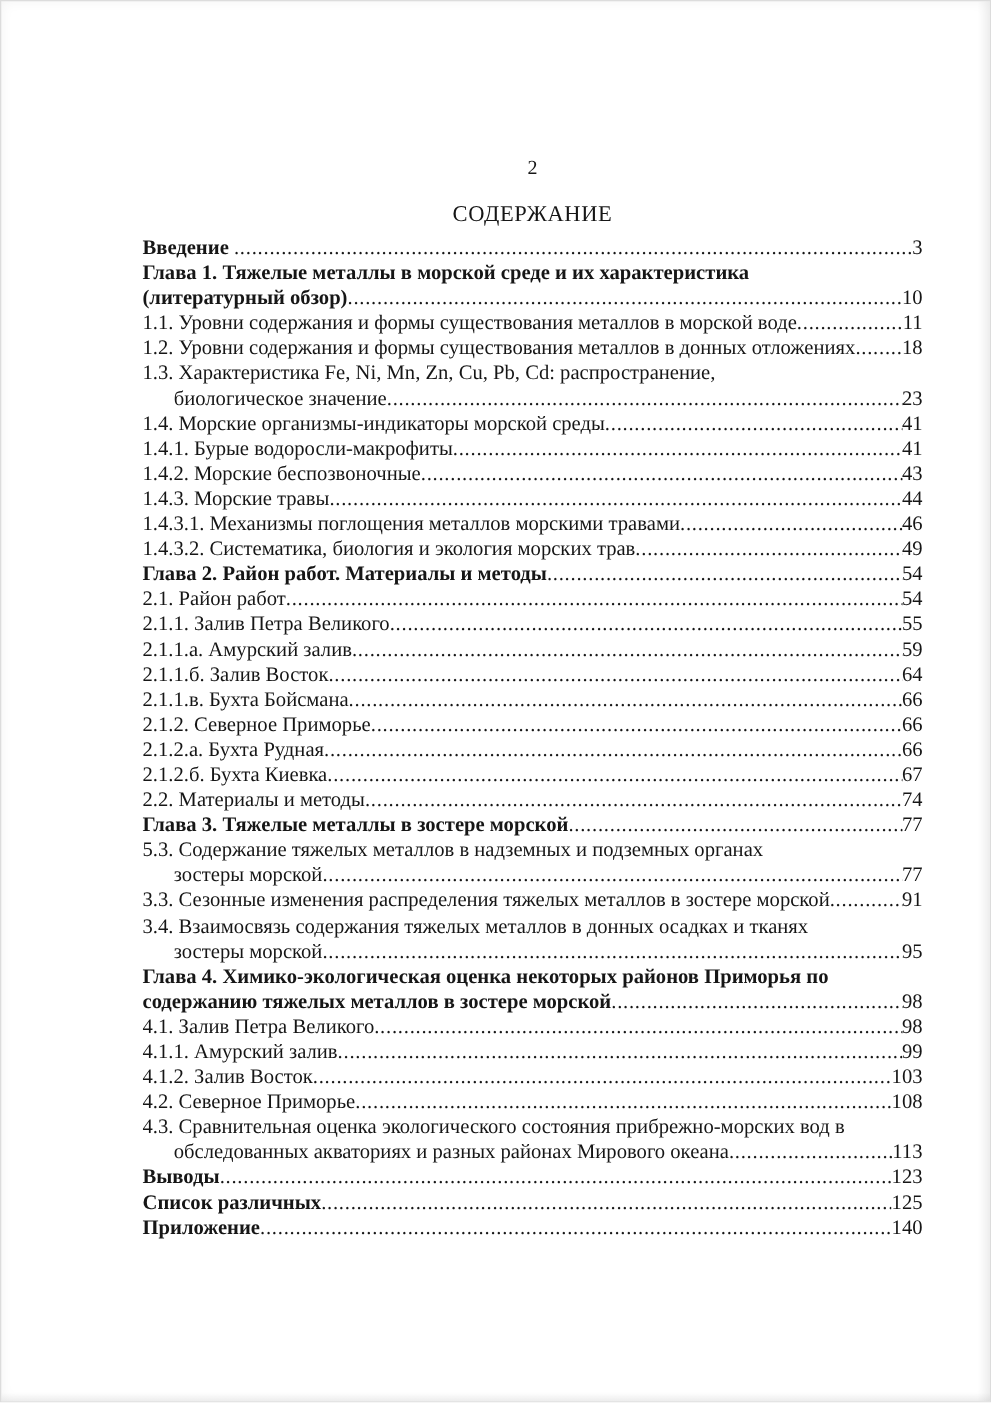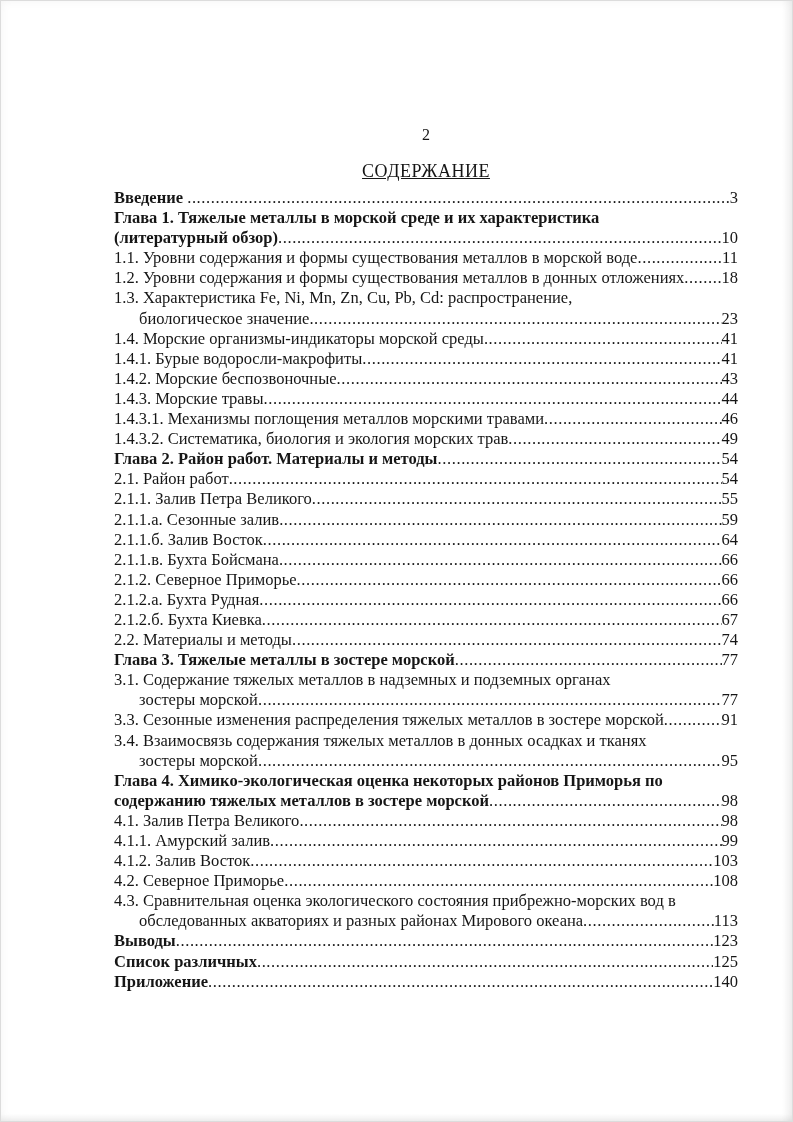--- a/index.html
+++ b/index.html
@@ -49,21 +49,20 @@
     position: absolute;
     top: 160px;
     left: 113px;
     width: 624px;
     margin: 0;
     text-align: center;
     font-size: 18px;
     font-weight: normal;
     line-height: 20px;
     letter-spacing: 0.5px;
-    text-decoration: underline;
   }
   .toc {
     position: absolute;
     top: 187px;
     left: 113px;
     width: 624px;
     font-size: 16.5px;
     line-height: 20.1px;
   }
   .line {
@@ -175,21 +174,21 @@
     <span class="t">2.1. Район работ</span>
     <span class="leader"></span>
     <span class="pg">54</span>
   </div>
       <div class="line">
     <span class="t">2.1.1. Залив Петра Великого</span>
     <span class="leader"></span>
     <span class="pg">55</span>
   </div>
       <div class="line">
-    <span class="t">2.1.1.а. Сезонные залив</span>
+    <span class="t">2.1.1.а. Амурский залив</span>
     <span class="leader"></span>
     <span class="pg">59</span>
   </div>
       <div class="line">
     <span class="t">2.1.1.б. Залив Восток</span>
     <span class="leader"></span>
     <span class="pg">64</span>
   </div>
       <div class="line">
     <span class="t">2.1.1.в. Бухта Бойсмана</span>
@@ -215,21 +214,21 @@
     <span class="t">2.2. Материалы и методы</span>
     <span class="leader"></span>
     <span class="pg">74</span>
   </div>
       <div class="line bold">
     <span class="t">Глава 3. Тяжелые металлы в зостере морской</span>
     <span class="leader"></span>
     <span class="pg">77</span>
   </div>
       <div class="line nopage">
-    <span class="t">3.1. Содержание тяжелых металлов в надземных и подземных органах</span>
+    <span class="t">5.3. Содержание тяжелых металлов в надземных и подземных органах</span>
 
   </div>
       <div class="line cont">
     <span class="t">зостеры морской</span>
     <span class="leader"></span>
     <span class="pg">77</span>
   </div>
       <div class="line">
     <span class="t">3.3. Сезонные изменения распределения тяжелых металлов в зостере морской</span>
     <span class="leader"></span>

